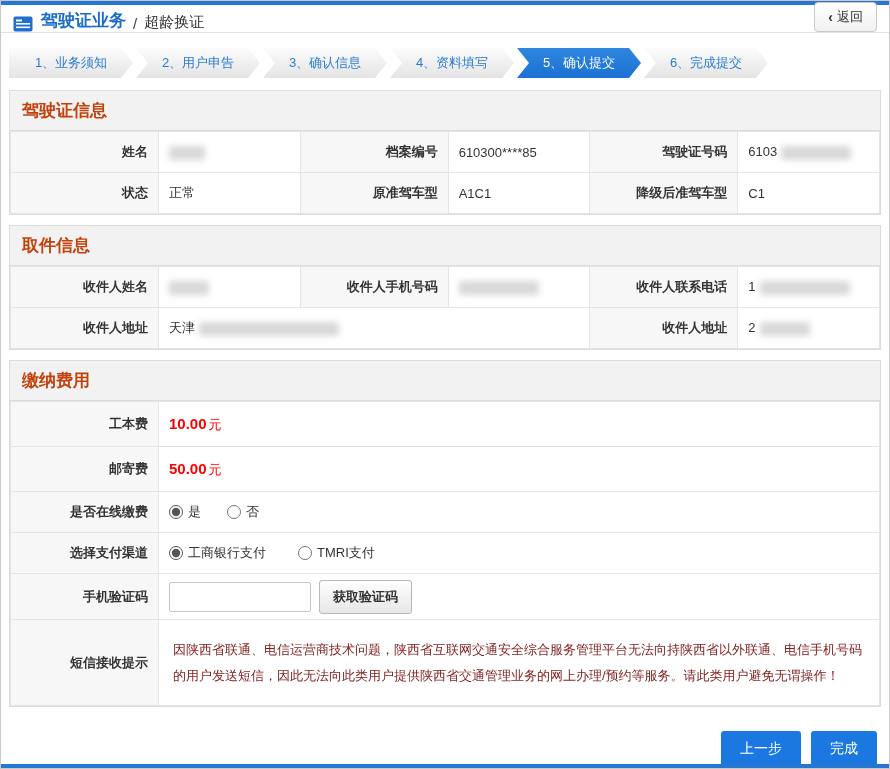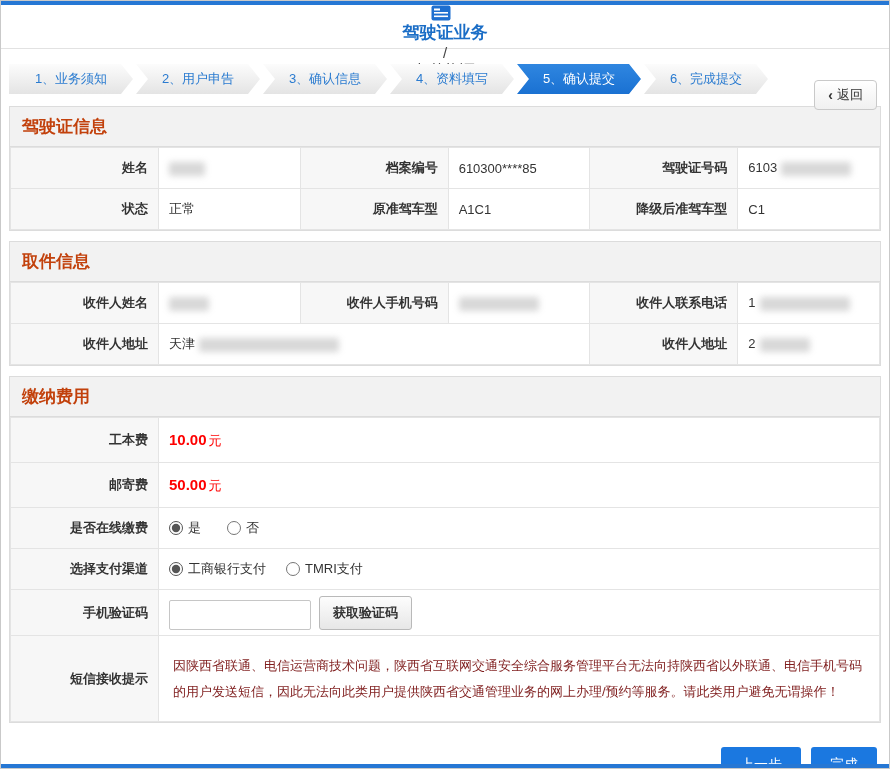--- a/index.html
+++ b/index.html
@@ -3,21 +3,21 @@
 <meta charset="utf-8">
 <style>
   * { margin:0; padding:0; box-sizing:border-box; }
   html,body { background:#fff; }
   body { font-family:"Liberation Sans", sans-serif; }
   .page { width:890px; height:769px; position:relative; background:#fff; border:1px solid #c9c9c9; overflow:hidden; }
   .topbar { height:4px; background:#2677d4; }
   .bottombar { position:absolute; bottom:0; left:0; width:100%; height:4px; background:#2677d4; }
 
   
-  .header { display:flex; align-items:center; height:44px; padding:0 12px; border-bottom:1px solid #e2e2e2;flex-direction:column; }
+  .header { display:flex; align-items:flex-end; height:28px; padding:0 12px; border-bottom:1px solid #e2e2e2; }
   .hdr-icon { margin-right:8px; display:inline-flex; }
   .title-main { color:#1a6dc6; font-size:17px; font-weight:bold; }
   .title-sep { color:#444; margin:0 7px; font-size:15px; }
   .title-sub { color:#333; font-size:15px; }
   .back-btn { margin-left:auto; border:1px solid #c9c9c9; border-radius:4px; background:linear-gradient(#ffffff,#f0f0f0); padding:5px 13px; font-size:13px; color:#333; cursor:pointer; display:flex; align-items:center; gap:4px; }
   .back-btn .chev { font-weight:bold; font-size:14px; }
 
   
   .steps { display:flex; margin:15px 8px 12px 8px;gap:11px; }
   .tab { width:124px; height:30px; line-height:30px; text-align:center; font-size:13px; color:#2a7bd0;
@@ -41,21 +41,21 @@
   .w36{width:36px}.w70{width:70px}.w40{width:40px}.w80{width:80px}.w90{width:90px}.w140{width:140px}.w50{width:50px}
 
   
   .fee-amount { color:#fe0000; font-weight:bold; font-size:15px; }
   .fee-unit { color:#fe0000; font-size:13px; margin-left:2px; }
   .fee-row td { height:45px; }
   .radio-group { display:flex; align-items:center; gap:26px; }
   .radio-item { display:flex; align-items:center; gap:5px; font-size:13px; color:#333; cursor:pointer; }
   .radio-item input { width:14px; height:14px; accent-color:#555; cursor:pointer; }
   .code-row td { height:46px;margin-top:44px; }
-  .code-wrap { display:flex; align-items:flex-end; gap:8px; }
+  .code-wrap { display:flex; align-items:center; gap:8px; }
   .code-input { width:142px; height:30px; border:1px solid #c6c6c6; border-radius:2px; padding:0 8px; font-size:13px; }
   .code-btn { background:linear-gradient(#fdfdfd,#e7e7e7); border:1px solid #b9b9b9; border-radius:3px; padding:7px 13px; font-size:13px; font-weight:bold; color:#333; cursor:pointer; }
   .notice-row td { height:auto; }
   .notice-row td.lbl { height:86px; }
   .notice-text { color:#7f1d1d; font-size:13px; line-height:1.95; padding:12px 4px; }
 
   
   .footer { display:flex; justify-content:flex-end; gap:10px; padding:14px 12px 0 12px; }
   .btn-blue { background:#1b78e0; color:#fff; border:none; border-radius:3px; padding:9px 19px; font-size:14px; cursor:pointer; }
 </style>
@@ -185,21 +185,21 @@
             <label class="radio-item">
               <input type="radio" name="online-pay" style="">
               <span>否</span>
             </label>
           </div>
         </td>
       </tr>
       <tr>
         <td class="lbl">选择支付渠道</td>
         <td class="val">
-          <div class="radio-group" style="gap:20px;">
+          <div class="radio-group" style="gap:32px;">
             <label class="radio-item">
               <input type="radio" name="pay-channel" checked="" style="">
               <span>工商银行支付</span>
             </label>
             <label class="radio-item">
               <input type="radio" name="pay-channel" style="">
               <span>TMRI支付</span>
             </label>
           </div>
         </td>

